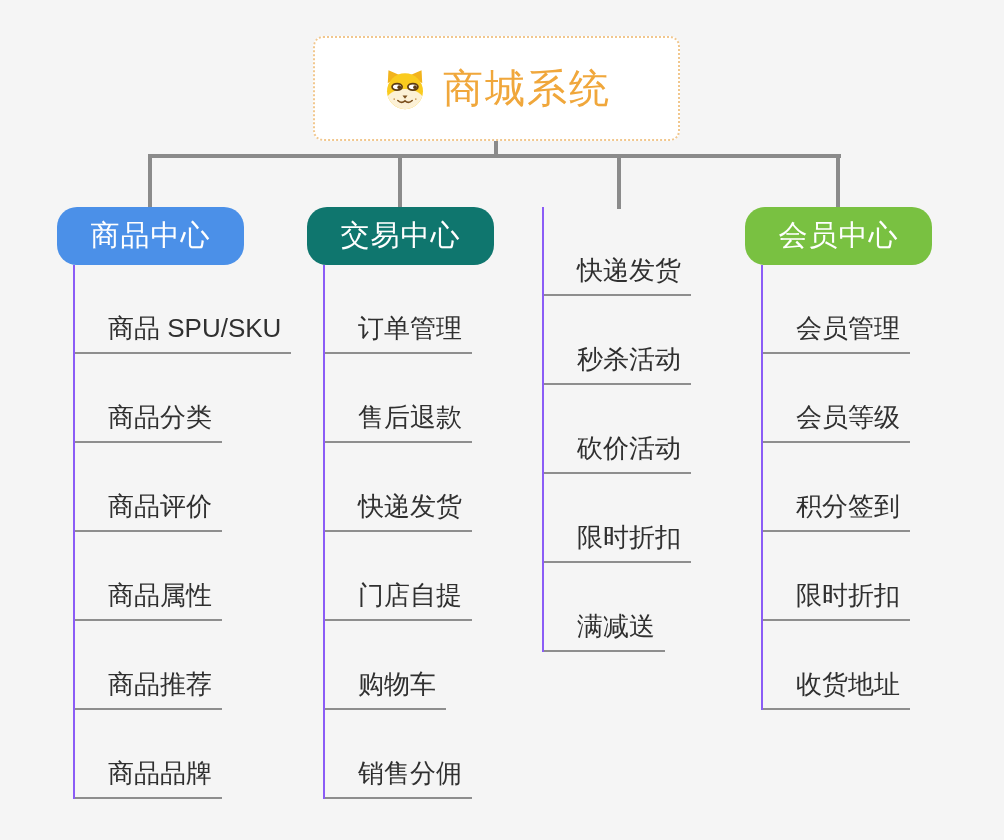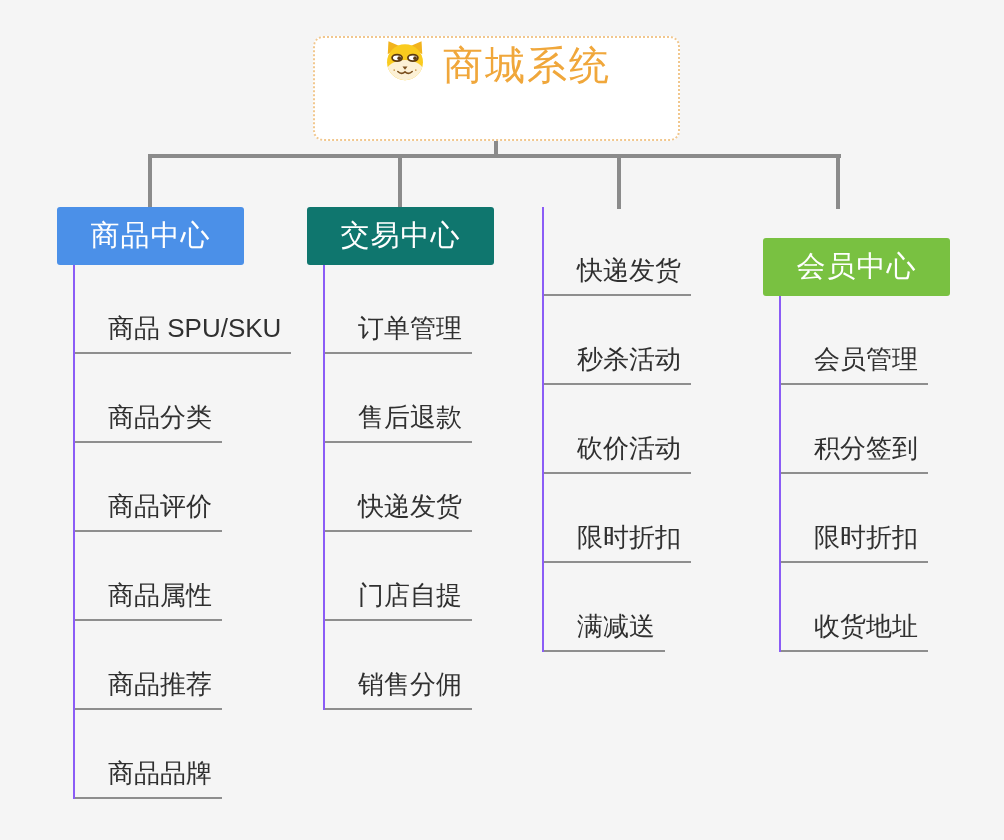--- a/index.html
+++ b/index.html
@@ -26,43 +26,44 @@
 
   
   .root-node {
     position: absolute;
     left: 313px; top: 36px;
     width: 367px; height: 105px;
     background: #FFFFFF;
     border: 2px dotted #F1C78E;
     border-radius: 10px;
     display: flex;
+    align-items: center;
     justify-content: center;
     gap: 15px;
     cursor: pointer;
   }
   .root-title {
     font-size: 40px;
     letter-spacing: 2px;
     color: #F0A73B;
     font-weight: 500;
     white-space: nowrap;
   }
   .dog-icon { width: 46px; height: 44px; display: inline-block; }
 
   
   .branch { position: absolute; top: 207px; width: 240px; }
   .branch-1 { left: 57px; }
   .branch-2 { left: 307px; }
   .branch-3 { left: 526px; }
-  .branch-4 { left: 763px; margin-top: 31px; }
+  .branch-4 { left: 745px; }
 
   .branch-header {
     width: 187px; height: 58px;
-    border-radius: 3px;
+    border-radius: 20px;
     display: flex;
     align-items: center;
     justify-content: center;
     color: #FFFFFF;
     font-size: 29px;
     letter-spacing: 1px;
     white-space: nowrap;
     cursor: pointer;
   }
 
@@ -162,20 +163,23 @@
       <div class="subitem">
           <span class="subitem-label">售后退款</span>
         </div>
       <div class="subitem">
           <span class="subitem-label">快递发货</span>
         </div>
       <div class="subitem">
           <span class="subitem-label">门店自提</span>
         </div>
       <div class="subitem">
+          <span class="subitem-label">购物车</span>
+        </div>
+      <div class="subitem">
           <span class="subitem-label">销售分佣</span>
         </div>
     </div>
   </div>
 
   <div class="branch branch-3">
     <div class="branch-body">
       <div class="subitem">
           <span class="subitem-label">快递发货</span>
         </div>
@@ -194,20 +198,23 @@
     </div>
   </div>
 
   <div class="branch branch-4">
     <div class="branch-header" style="background-color: rgb(121, 193, 65);">会员中心</div>
     <div class="branch-body">
       <div class="subitem">
           <span class="subitem-label">会员管理</span>
         </div>
       <div class="subitem">
+          <span class="subitem-label">会员等级</span>
+        </div>
+      <div class="subitem">
           <span class="subitem-label">积分签到</span>
         </div>
       <div class="subitem">
           <span class="subitem-label">限时折扣</span>
         </div>
       <div class="subitem">
           <span class="subitem-label">收货地址</span>
         </div>
     </div>
   </div>

